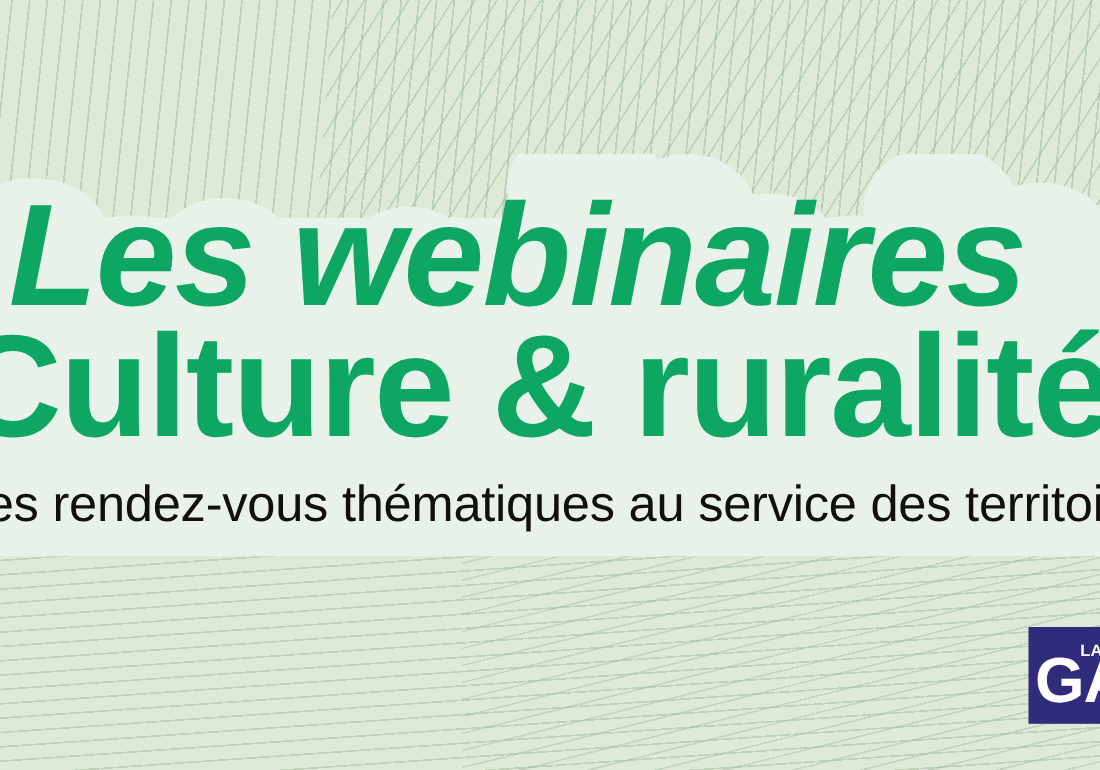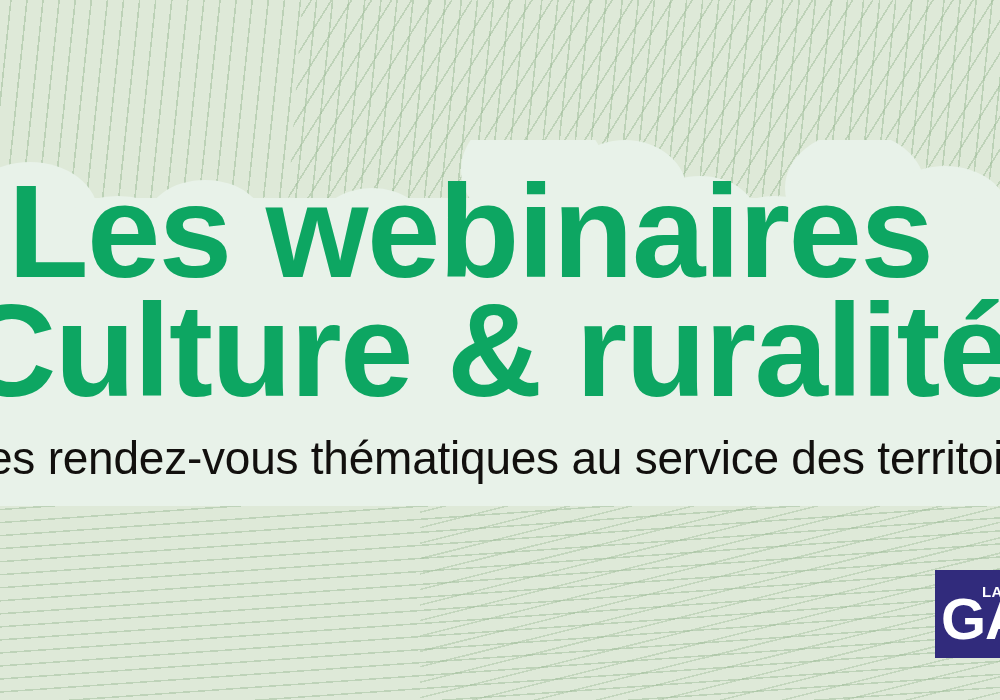--- a/index.html
+++ b/index.html
@@ -113,20 +113,21 @@
     white-space: nowrap;
     font-weight: 700;
     letter-spacing: -0.012em;
     color: #0DA662;
   }
   .line-1 {
     left: 8px;
     top: 166px;
     font-size: 132px;
     line-height: 132px;
+    font-style: italic;
   }
   .line-2 {
     left: -39px;
     top: 285px;
     font-size: 132px;
     line-height: 132px;
   }
   .subline {
     position: absolute;
     left: -46px;

